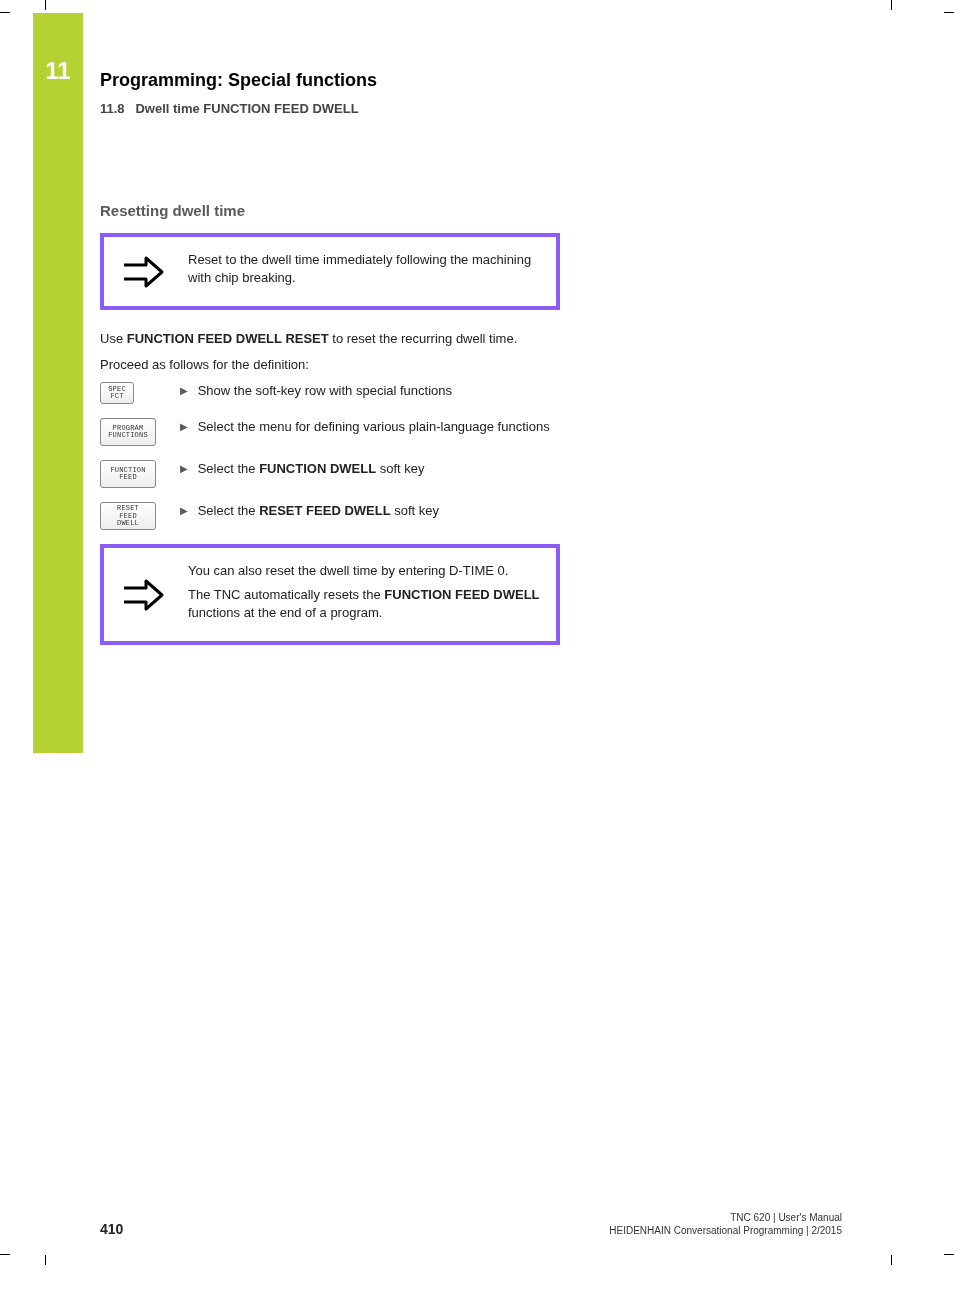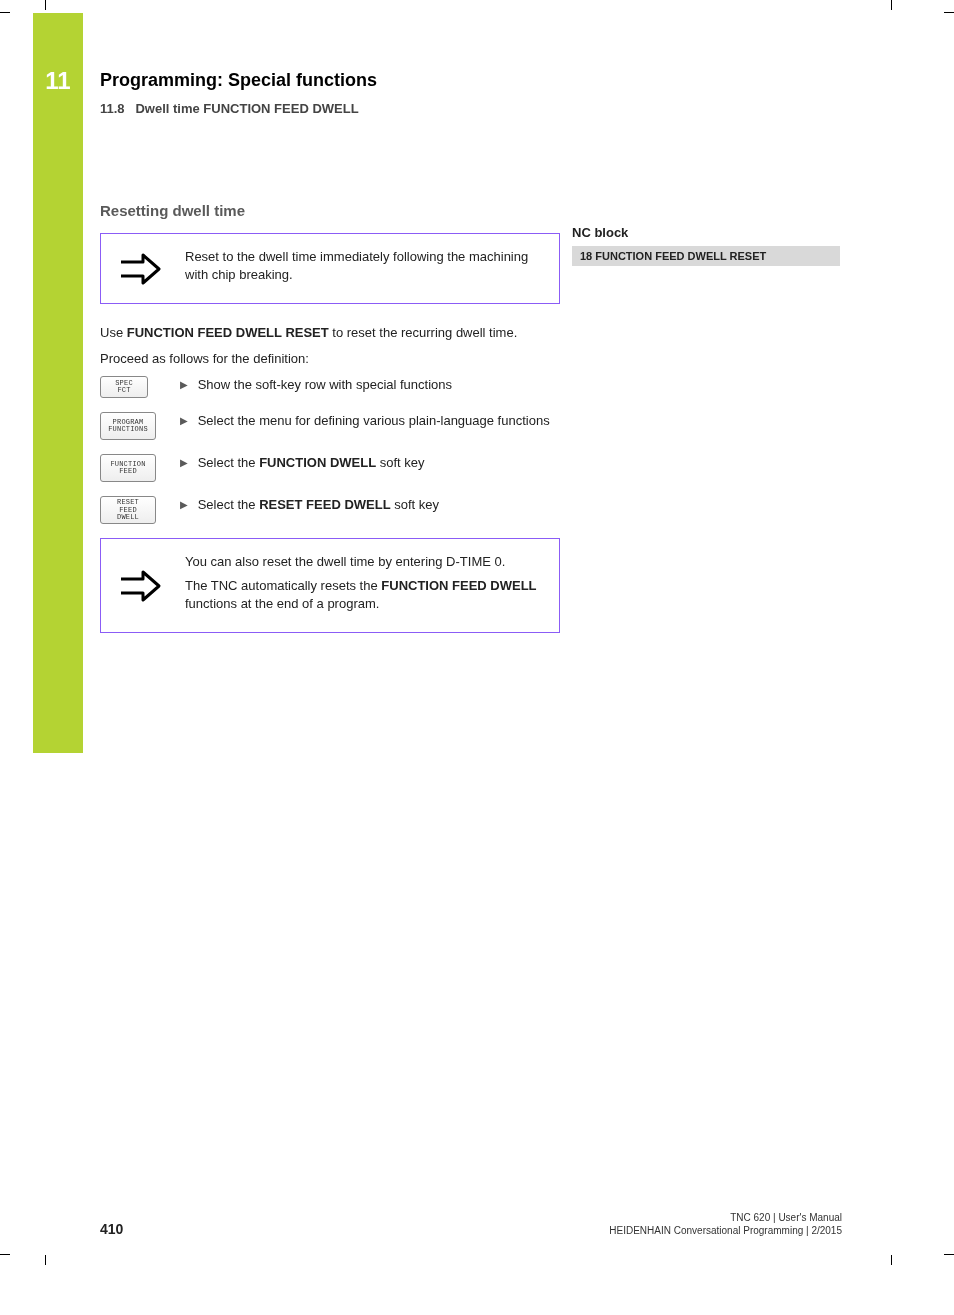--- a/index.html
+++ b/index.html
@@ -41,21 +41,20 @@
   }
   .chapter-num {
     position: absolute;
     left: 33px;
     top: 57px;
     width: 50px;
     text-align: center;
     color: #fff;
     font-weight: bold;
     font-size: 24px;
-    margin-top: 10px;
   }
   .header-block {
     position: absolute;
     left: 100px;
     top: 70px;
     width: 760px;
   }
   .chapter-title {
     font-weight: bold;
     font-size: 18px;
@@ -82,21 +81,21 @@
   }
 
   .subhead {
     color: #5a5a5a;
     font-weight: bold;
     font-size: 15px;
     margin-bottom: 14px;
   }
 
   .note-box {
-    border: 1px solid #8b5cf6;
+    border: 4px solid #8b5cf6;
     display: flex;
     padding: 0;
     margin-bottom: 20px;
   }
   .note-icon-col {
     width: 80px;
     display: flex;
     align-items: center;
     justify-content: center;
     padding: 12px 0;
@@ -152,21 +151,21 @@
     font-size: 7px;
     line-height: 1.1;
     letter-spacing: 0.2px;
     border: 1px solid #888;
     border-radius: 3px;
     background: linear-gradient(#fff, #eee);
     color: #333;
     padding: 2px 4px;
     box-sizing: border-box;
   }
-  .key-spec { width: 48px; height: 22px; }
+  .key-spec { width: 34px; height: 22px; }
   .key-wide { width: 56px; height: 28px; }
 
   .nc-head {
     font-weight: bold;
     font-size: 13px;
     margin-bottom: 6px;
   }
   .nc-block-row {
     background: #d9d9d9;
     padding: 4px 8px;
@@ -287,24 +286,20 @@
       </div>
       <div class="note-text-col">
         <p>You can also reset the dwell time by entering D-TIME 0.</p>
         <p>
           <span>The TNC automatically resets the </span><b>FUNCTION FEED DWELL</b><span> functions at the end of a program.</span>
         </p>
       </div>
     </div>
   </div>
 
-  <div class="sidebar">
-    <div class="nc-head">NC block</div>
-    <div class="nc-block-row">18 FUNCTION FEED DWELL RESET</div>
-  </div>
 
   <div class="footer">
     <div class="page-num">410</div>
     <div class="footer-right">
       <div>TNC 620 | User's Manual</div>
       <div>HEIDENHAIN Conversational Programming | 2/2015</div>
     </div>
   </div>
 </div>
 

